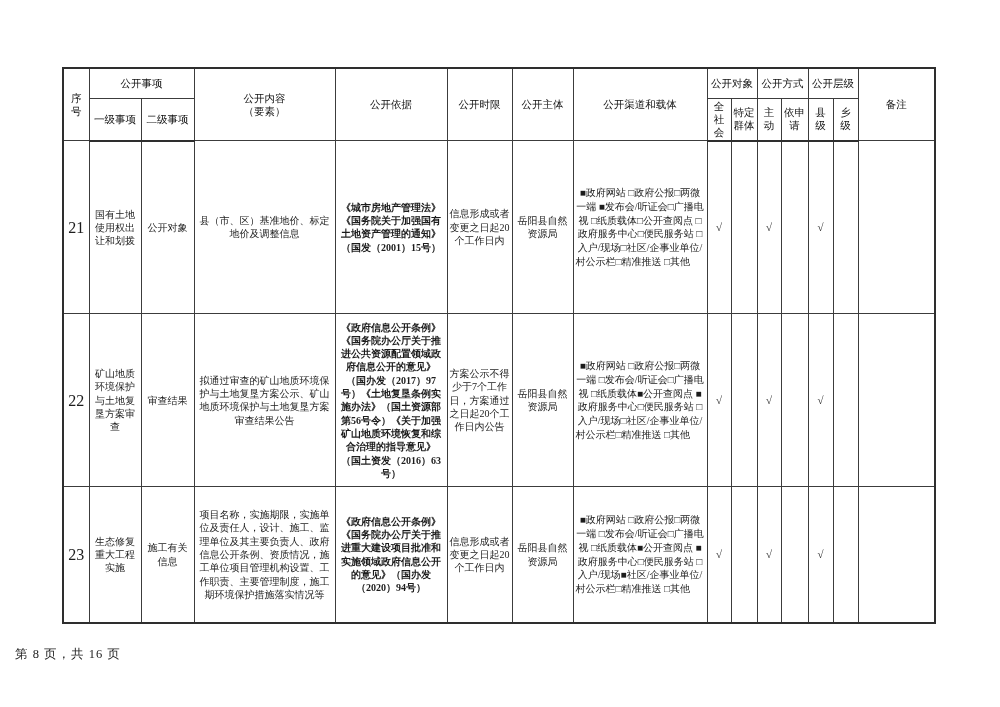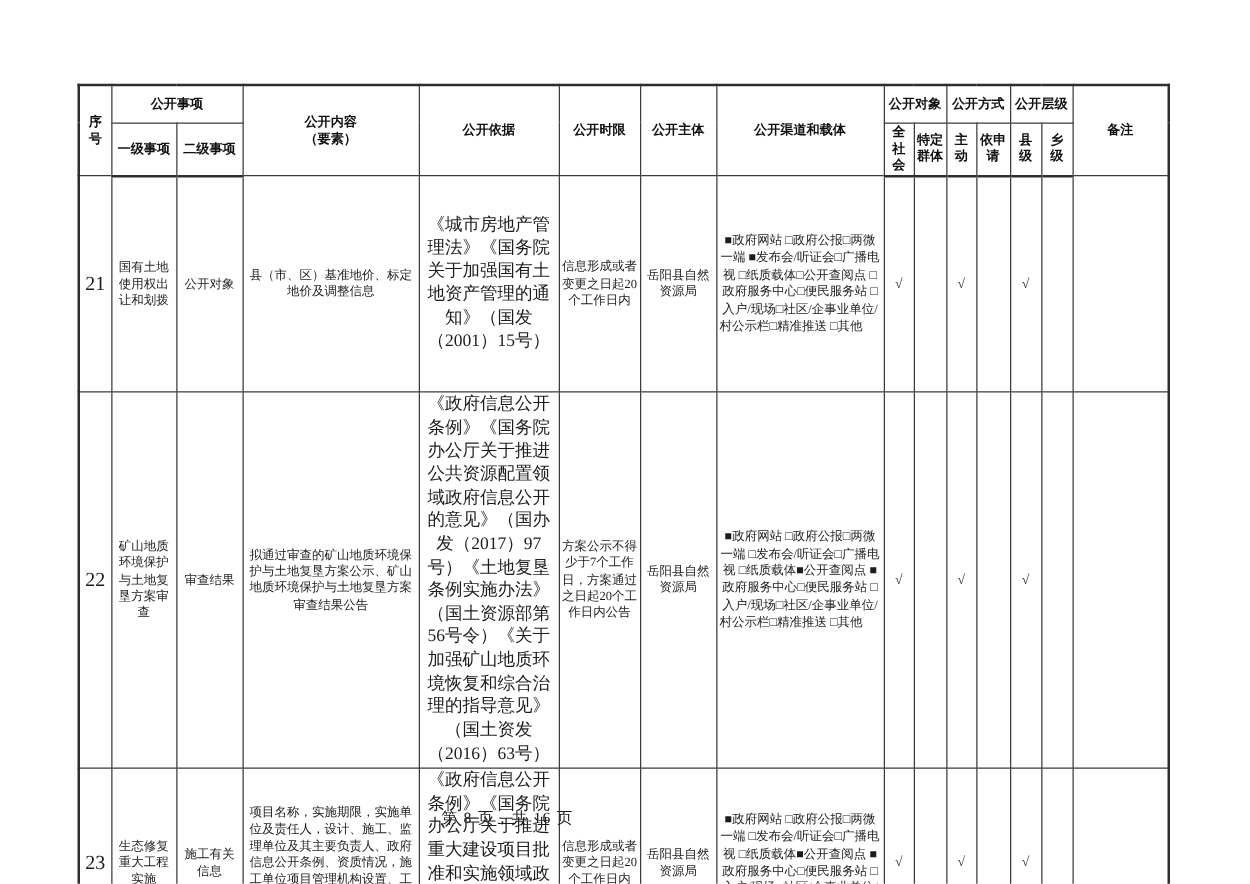--- a/index.html
+++ b/index.html
@@ -19,55 +19,54 @@
   }
   table.catalog th, table.catalog td {
     border: 1px solid #3c3c3c;
     vertical-align: middle;
     text-align: center;
     padding: 1px 2px;
     overflow: hidden;
   }
   thead th {
     font-family: "Liberation Sans", "DejaVu Sans", sans-serif;
-    font-weight: bold;
+    font-weight: normal;
     font-size: 10.5px;
     line-height: 1.25;
     color: #111;
   }
   thead tr.h1 { height: 30px; }
   thead tr.h2 { height: 35px; }
   thead tr.h2 th { border-bottom: 2px solid #2e2e2e; }
   th.content-head { white-space: pre-line; }
 
   tbody td { font-size: 10px; line-height: 1.33; color: #1c1c1c; }
   tr.row-21 { height: 173px; }
   tr.row-22 { height: 173px; }
   tr.row-23 { height: 136px; }
 
   td.seq { font-size: 16px; }
   td.content { padding: 2px 4px; text-align: justify; text-align-last: center; }
-  td.basis { padding: 2px 3px; font-size: 14px; text-align: justify; text-align-last: center; }
+  td.basis { padding: 2px 3px; font-size: 10px; text-align: justify; text-align-last: center; font-weight: bold; }
   td.timelimit { padding: 2px 3px; }
   td.channels {
     text-align: justify;
     text-align-last: left;
     padding: 3px 4px;
     font-size: 10px;
     line-height: 1.38;
     word-break: break-all;
   }
   td.mark { font-size: 11px; color: #2a2a2a; }
 
   .footer {
     position: absolute;
-    left: 0;
+    left: 15px;
     top: 646px;
     width: 812px;
-    text-align: center;
     font-size: 12.5px;
     letter-spacing: 1px;
     color: #1c1c1c;
   }
 </style>
 </head>
 <body>
 
 <div class="sheet">
 

